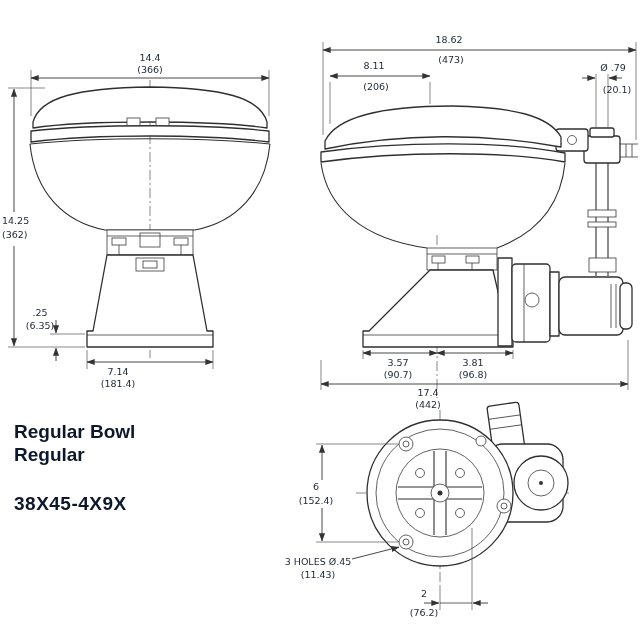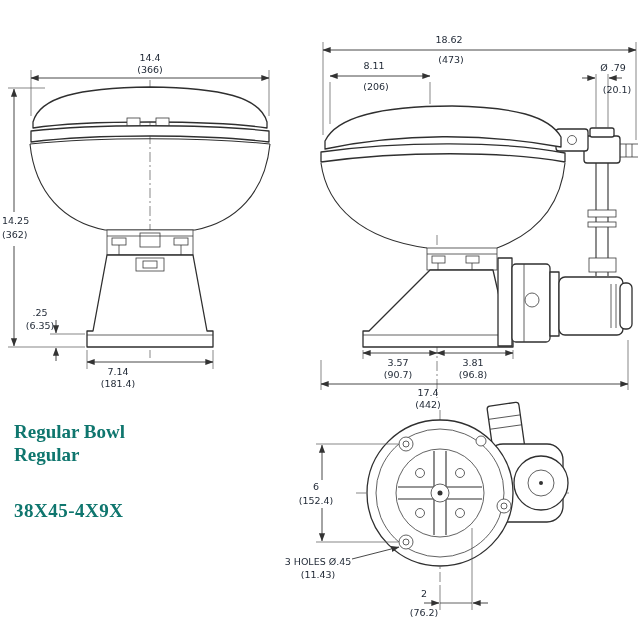--- a/index.html
+++ b/index.html
@@ -13,23 +13,23 @@
   .starttext{text-anchor:start;}
   .outline{fill:#ffffff;stroke:#2f2f2f;stroke-width:1.3;stroke-linejoin:round;}
   .line{fill:none;stroke:#2f2f2f;stroke-width:1.1;}
   .thin{fill:none;stroke:#3a3a3a;stroke-width:0.8;}
   .thinw{fill:#ffffff;stroke:#3a3a3a;stroke-width:0.8;}
   .dimline{fill:none;stroke:#333333;stroke-width:0.9;}
   .arrows{marker-start:url(#ar);marker-end:url(#ar);}
   .arrend{marker-end:url(#ar);}
   .ext{fill:none;stroke:#555555;stroke-width:0.7;}
   .cl{fill:none;stroke:#555555;stroke-width:0.7;stroke-dasharray:10 3 2 3;}
-  .title-block{position:absolute;left:14px;top:420px;color:#0f766e;font-family:Liberation Serif, serif;}
+  .title-block{position:absolute;left:14px;top:420px;color:#0f172a;}
   .heading{font-weight:bold;font-size:19px;line-height:23px;}
-  .model{margin-top:34px;font-weight:bold;font-size:19px;letter-spacing:0.5px;}
+  .model{margin-top:27px;font-weight:bold;font-size:19px;letter-spacing:0.5px;}
 </style>
 </head>
 <body>
 
 <svg width="640" height="640" viewBox="0 0 640 640">
   <defs>
     <marker id="ar" viewBox="0 0 10 10" refX="9.5" refY="5" markerWidth="9" markerHeight="9" orient="auto-start-reverse">
       <path d="M0,1.2 L10,5 L0,8.8 Z" fill="#333333"></path>
     </marker>
   </defs>

